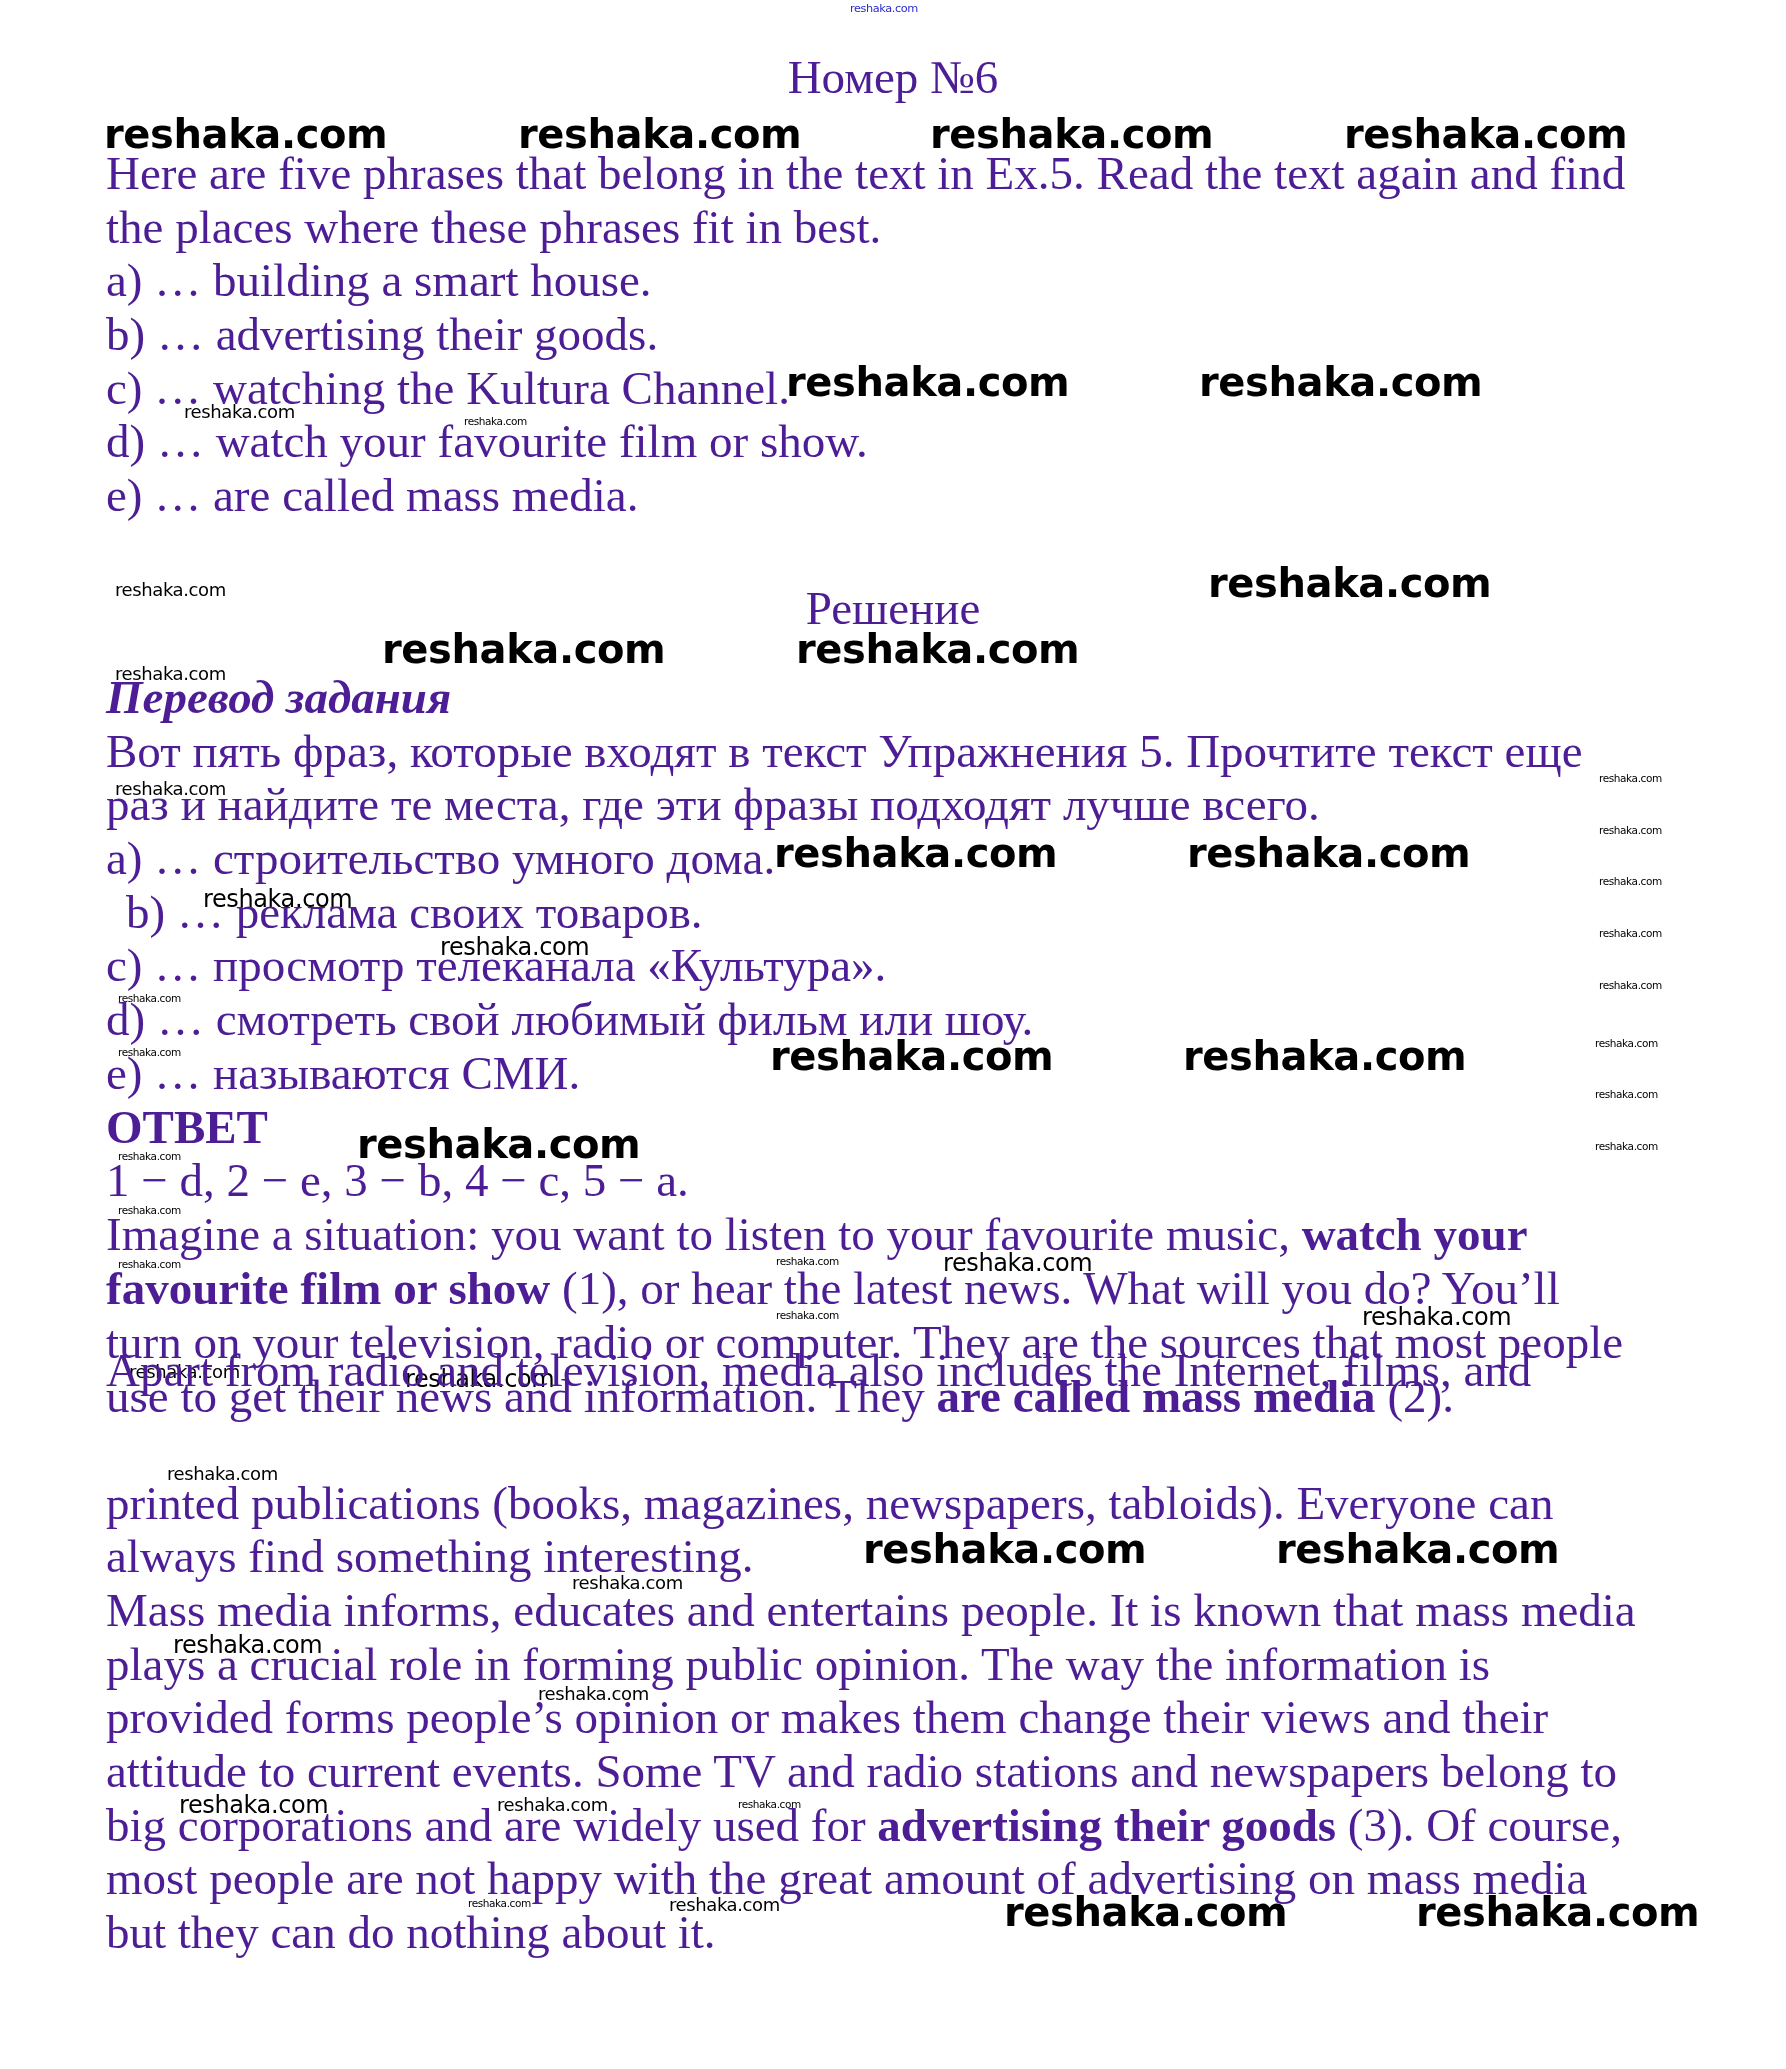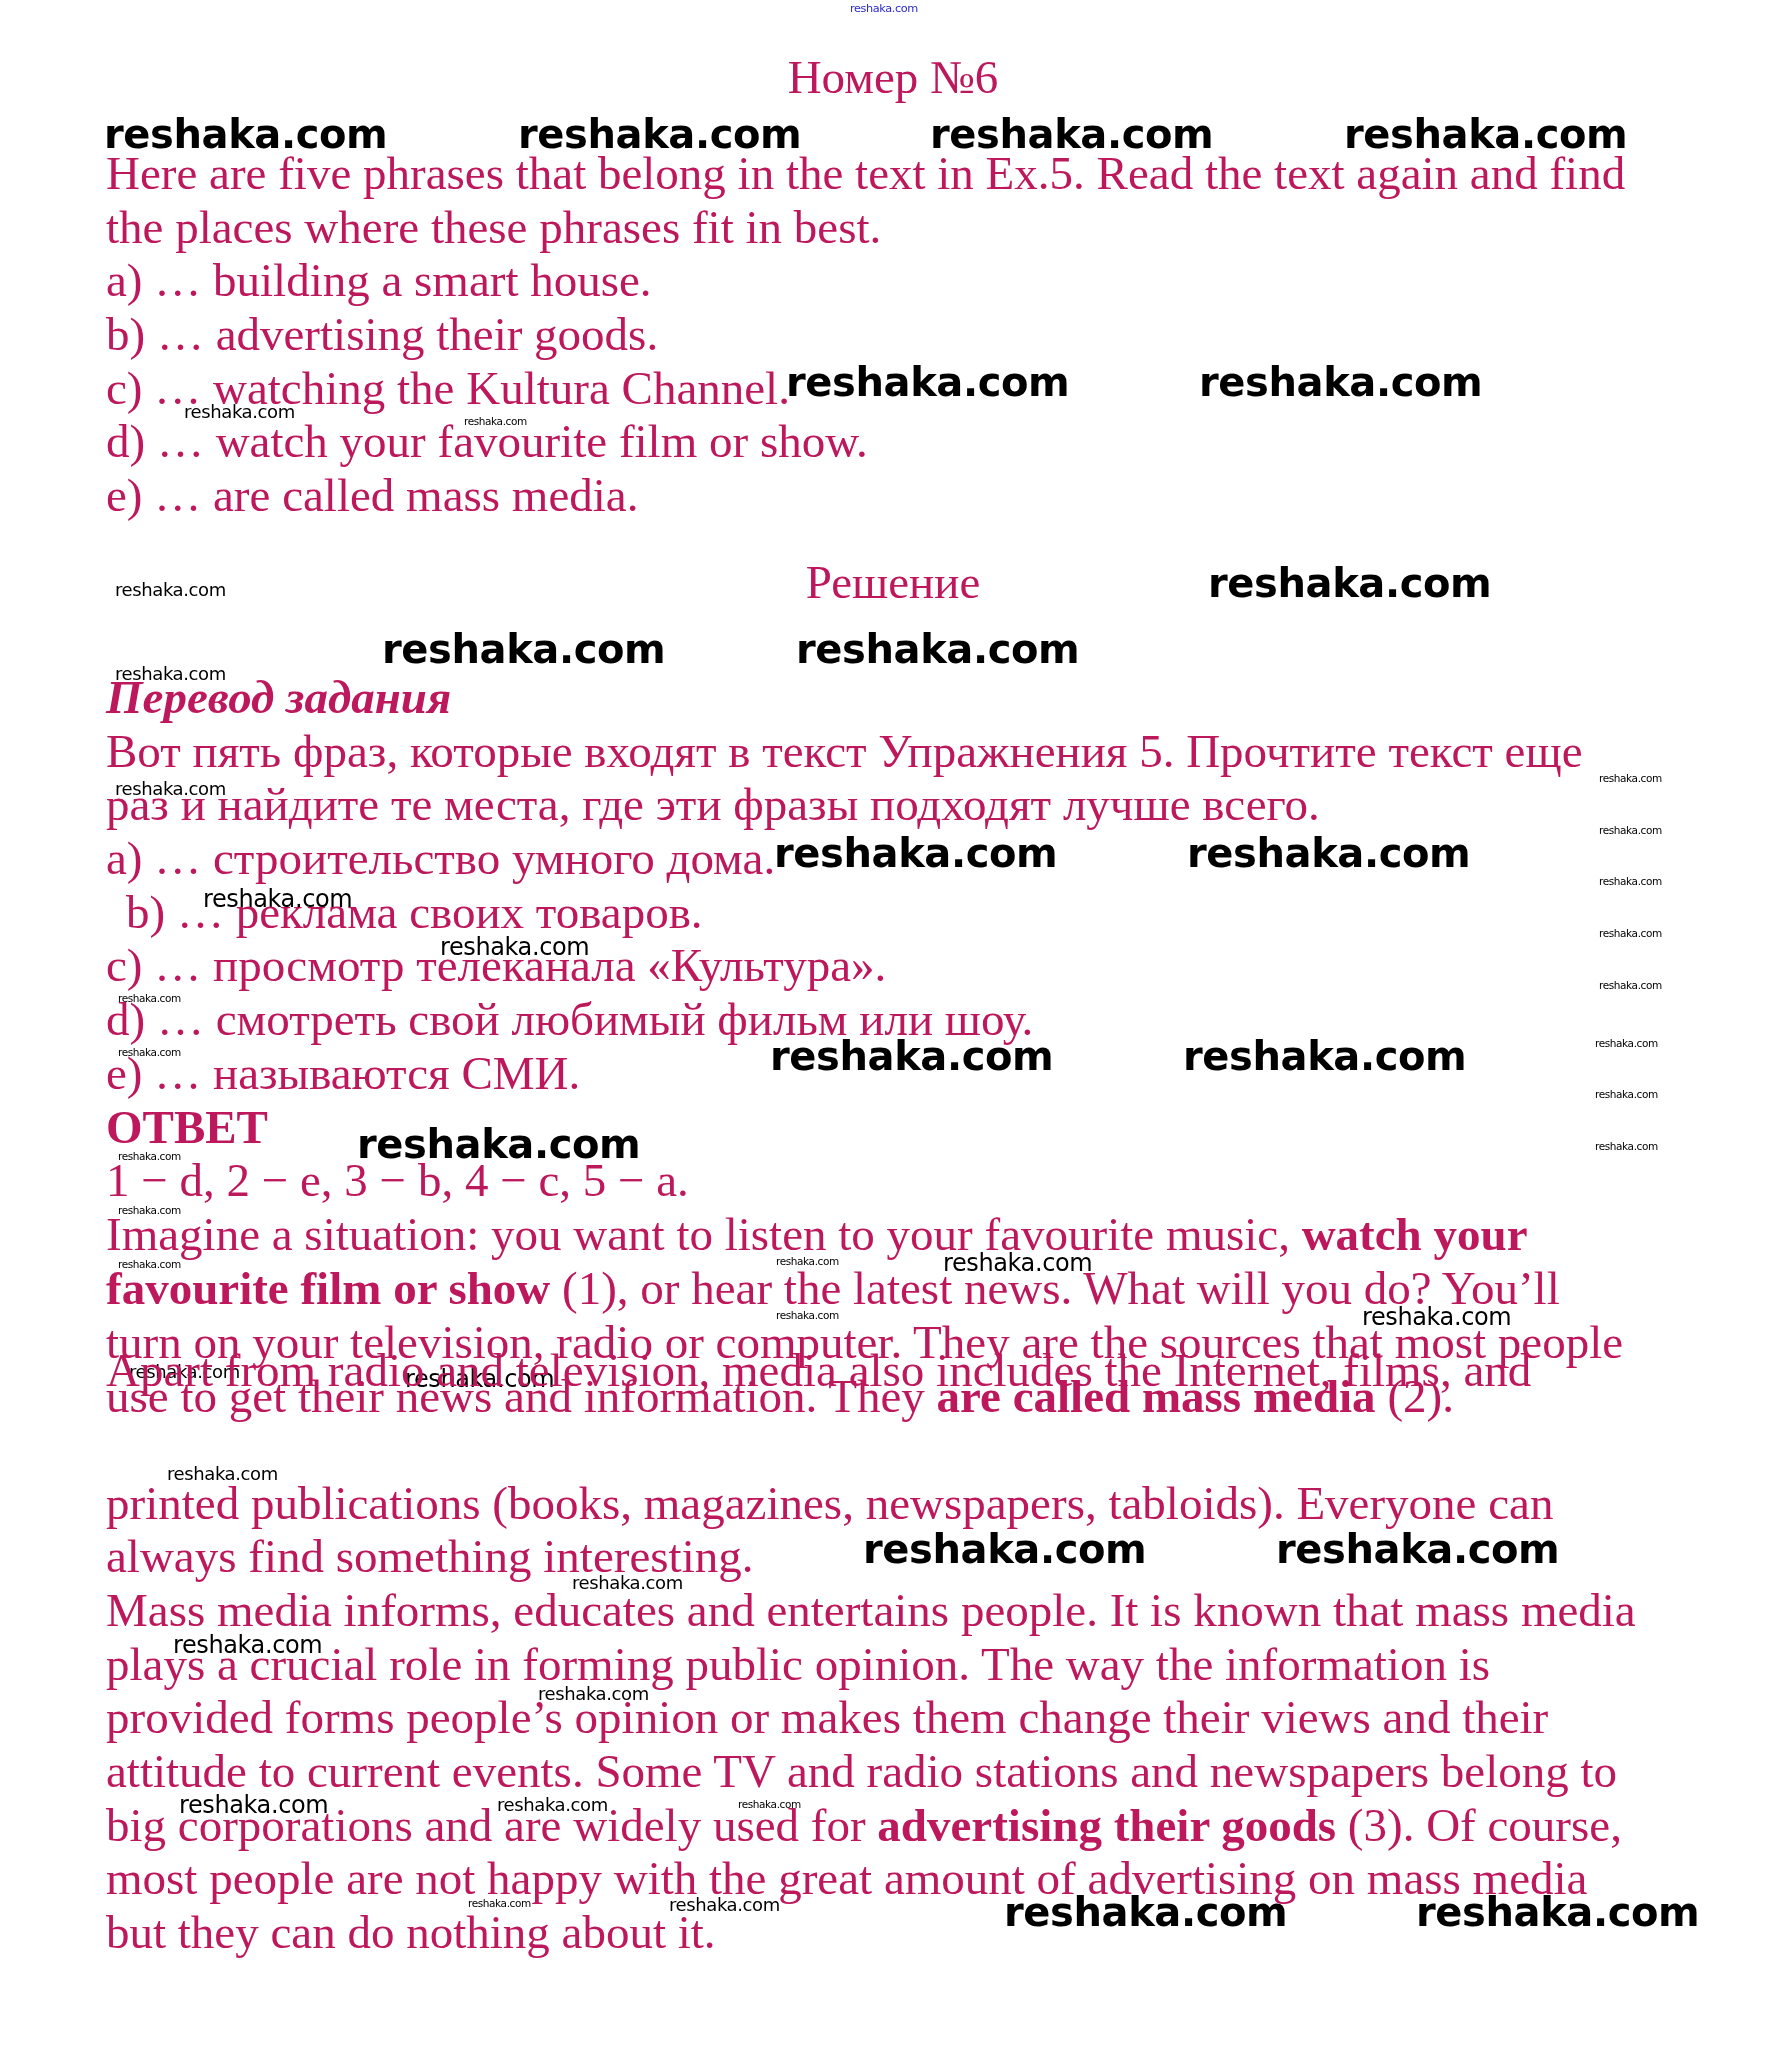--- a/index.html
+++ b/index.html
@@ -1,18 +1,18 @@
 <!DOCTYPE html>
 <html style="font-size:13px"><head>
 <meta charset="utf-8">
 <style>
   html, body { margin: 0; padding: 0; background: #ffffff; }
   body { width: 1786px; height: 2069px; position: relative; overflow: hidden; }
   .page { position: absolute; left: 0; top: 0; width: 1786px; height: 1814px; }
-  .serif { font-family: "Liberation Serif", "DejaVu Serif", serif; color: #be185d; }
+  .serif { font-family: "Liberation Serif", "DejaVu Serif", serif; color: #4c1d95; }
   .line { position: absolute; left: 106px; font-size: 47px; line-height: 53px; white-space: nowrap; }
   .center { position: absolute; left: 0; width: 1786px; text-align: center; font-size: 47px; }
   .heading-it { font-style: italic; font-weight: bold; }
   .heading-b { font-weight: bold; }
   b { font-weight: bold; }
   .wm { position: absolute; font-family: "DejaVu Sans", "Liberation Sans", sans-serif; color: #000; white-space: nowrap; letter-spacing: -0.4px; }
   .wm-lg { font-size: 40px; font-weight: 600; }
   .wm-md { font-size: 24px; }
   .wm-sm { font-size: 18px; }
   .wm-xs { font-size: 10.5px; }
@@ -40,21 +40,21 @@
   <div class="line serif" style="top:362px;">c) … watching the Kultura Channel.</div>
   <div class="line serif" style="top:415px;">d) … watch your favourite film or show.</div>
   <div class="line serif" style="top:469px;">e) … are called mass media.</div>
 
   <div class="wm wm-lg" style="left:786px; top:359px;">reshaka.com</div>
   <div class="wm wm-lg" style="left:1199px; top:359px;">reshaka.com</div>
   <div class="wm wm-sm" style="left:184px; top:401px;">reshaka.com</div>
   <div class="wm wm-xs" style="left:464px; top:415px;">reshaka.com</div>
 
   <div class="wm wm-sm" style="left:115px; top:579px;">reshaka.com</div>
-  <div class="center serif" style="top:555px;">Решение</div>
+  <div class="center serif" style="top:581px;">Решение</div>
   <div class="wm wm-lg" style="left:1208px; top:560px;">reshaka.com</div>
   <div class="wm wm-lg" style="left:382px; top:626px;">reshaka.com</div>
   <div class="wm wm-lg" style="left:796px; top:626px;">reshaka.com</div>
   <div class="wm wm-sm" style="left:115px; top:663px;">reshaka.com</div>
 
   <div class="line serif heading-it" style="top:671px;text-align:right;">Перевод задания</div>
 
   <div class="line serif" style="top:725px;">Вот пять фраз, которые входят в текст Упражнения 5. Прочтите текст еще</div>
   <div class="wm wm-sm" style="left:115px; top:778px;">reshaka.com</div>
   <div class="line serif" style="top:778px;">раз и найдите те места, где эти фразы подходят лучше всего.</div>

